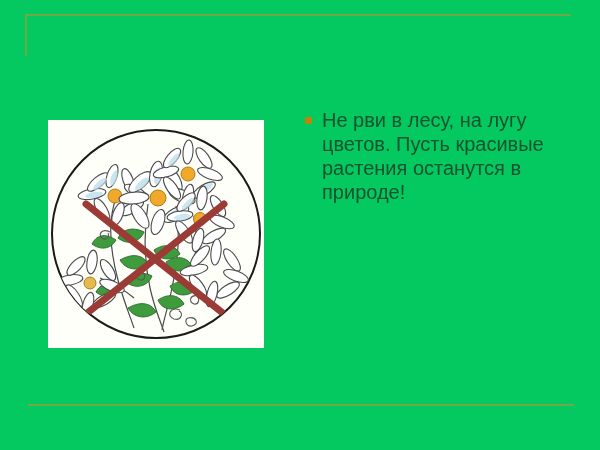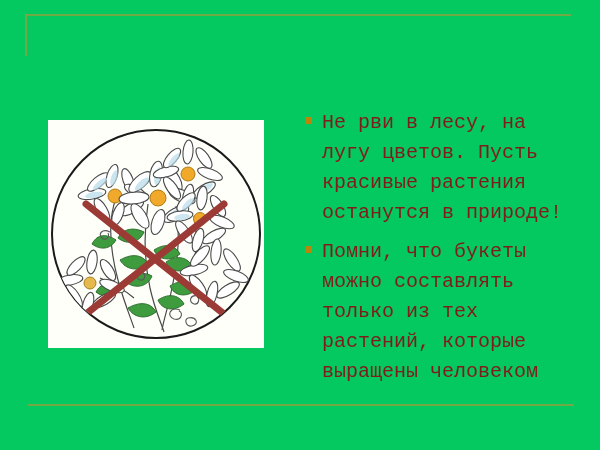--- a/index.html
+++ b/index.html
@@ -81,26 +81,25 @@
   .bullet-marker {
     flex: 0 0 auto;
     width: 7px;
     height: 7px;
     background: #b8860b;
     margin-top: 9px;
     margin-right: 10px;
   }
   .bullet-text {
     flex: 1 1 auto;
-    color: #7f1d1d;
+    color: #14532d;
     font-size: 20px;
-    line-height: 30px;
+    line-height: 24px;
     letter-spacing: 0px;
     white-space: pre-line;
-    font-family: Liberation Mono, monospace;
   }
 </style>
 </head>
 <body>
 
 <div id="slide">
 
   <div class="deco-top-h"></div>
   <div class="deco-top-v"></div>
   <div class="deco-bottom-h"></div>
@@ -256,20 +255,16 @@
     </svg>
   </div>
 
   <div class="bullets">
 
     <div class="bullet-item">
       <span class="bullet-marker"></span>
       <span class="bullet-text">Не рви в лесу, на лугу цветов. Пусть красивые растения останутся в природе!</span>
     </div>
 
-    <div class="bullet-item">
-      <span class="bullet-marker"></span>
-      <span class="bullet-text">Помни, что букеты можно составлять только из тех растений, которые выращены человеком</span>
-    </div>
 
   </div>
 
 </div>
 
 </body></html>

